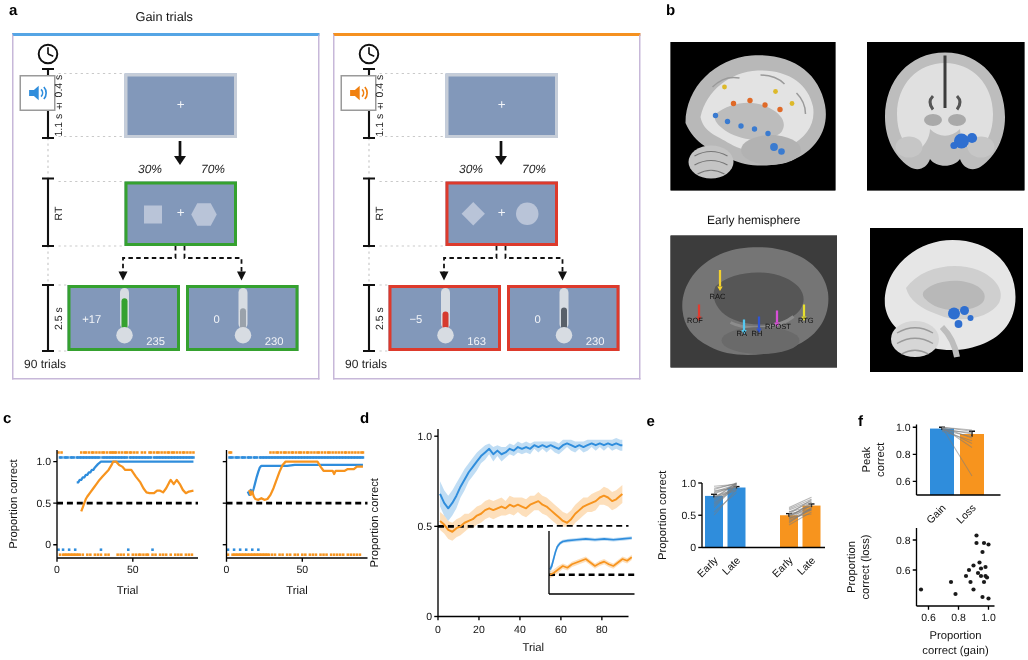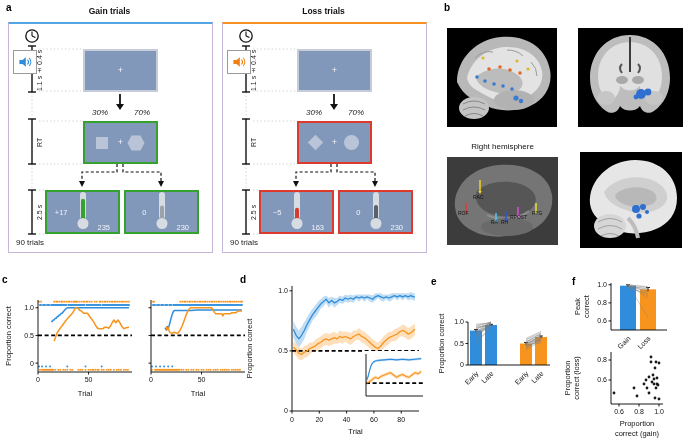--- a/index.html
+++ b/index.html
@@ -1,19 +1,19 @@
 <!DOCTYPE html>
 <html><head>
 <meta charset="utf-8">
 <style>
   html,body{margin:0;padding:0;background:#fff;}
   #fig{position:relative;width:685px;height:440px;background:#fff;overflow:hidden;
        font-family:"Liberation Sans","DejaVu Sans",sans-serif;color:#111;}
   .plabel{position:absolute;font-weight:bold;font-size:10px;color:#000;}
-  .ptitle{position:absolute;font-size:8.5px;text-align:center;color:#111;font-weight:bold;}
+  .ptitle{position:absolute;font-size:8.5px;text-align:center;color:#111;}
 
   
   .trialbox{position:absolute;width:203px;height:228px;background:#fff;
             border:1px solid #c7b8d9;border-top-width:2px;}
   .trialbox.gain{border-top-color:#55a5e5;}
   .trialbox.loss{border-top-color:#f59120;}
   .overlay{position:absolute;left:0;top:0;width:100%;height:100%;}
 
   .speakerbox{position:absolute;left:4px;top:26px;width:22px;height:22px;background:#fff;
               border:1px solid #9a9a9a;display:flex;align-items:center;justify-content:center;}
@@ -50,21 +50,20 @@
 <div id="fig">
 
   <div class="plabel" style="left:6px;top:2px">a</div>
   <div class="plabel" style="left:444px;top:2px">b</div>
   <div class="plabel" style="left:2px;top:274px">c</div>
   <div class="plabel" style="left:240px;top:274px">d</div>
   <div class="plabel" style="left:431px;top:276px">e</div>
   <div class="plabel" style="left:572px;top:276px">f</div>
 
   <div class="ptitle" style="left:8px;top:6px;width:203px">Gain trials</div>
-  <div class="ptitle" style="left:222px;top:6px;width:203px">Loss trials</div>
 
   <div class="trialbox gain" style="left:8px;top:22px">
     <svg class="overlay" viewBox="0 0 203 228">
       <g stroke="#c9c9c9" stroke-width="0.8" stroke-dasharray="1.5 2.2">
         <line x1="30" y1="25" x2="74" y2="25"></line>
           <line x1="30" y1="67" x2="74" y2="67"></line>
         <line x1="30" y1="97" x2="74" y2="97"></line>
           <line x1="30" y1="140" x2="74" y2="140"></line>
         <line x1="30" y1="166" x2="36" y2="166"></line>
           <line x1="30" y1="210" x2="36" y2="210"></line>
@@ -276,21 +275,21 @@
       <ellipse cx="60" cy="52" rx="6" ry="4" fill="#a9a9a9"></ellipse>
     <ellipse cx="28" cy="70" rx="9" ry="7" fill="#c6c6c6"></ellipse>
       <ellipse cx="76" cy="70" rx="9" ry="7" fill="#c6c6c6"></ellipse>
     <g fill="#2f6fd0">
       <circle cx="63" cy="66" r="5"></circle>
         <circle cx="70" cy="64" r="3.4"></circle>
         <circle cx="58" cy="69" r="2.4"></circle>
     </g>
   </svg>
 
-  <div class="bcap" style="left:447px;top:142px;width:111px">Right hemisphere</div>
+  <div class="bcap" style="left:447px;top:142px;width:111px">Early hemisphere</div>
 
   <svg class="brainimg" style="left:447px;top:157px" width="111" height="88" viewBox="0 0 111 88">
     <rect width="111" height="88" fill="#3c3c3c"></rect>
     <path d="M8,50 C6,30 24,10 52,8 C80,6 102,18 105,38 C107,54 98,68 82,74 C64,81 40,82 26,74 C14,68 9,60 8,50 Z" fill="#757575"></path>
     <path d="M30,34 C40,24 62,22 76,28 C88,33 92,42 86,50 C78,60 56,62 42,56 C32,52 26,42 30,34 Z" fill="#565656"></path>
     <path d="M40,58 C52,64 72,62 82,54" stroke="#8c8c8c" stroke-width="2" fill="none"></path>
     <ellipse cx="60" cy="70" rx="26" ry="9" fill="#6a6a6a"></ellipse>
     <g id="elec-labels">
         <line x1="33" y1="23" x2="33" y2="34" stroke="#f2d02e" stroke-width="1.5"></line>
         <polygon points="31.2,34 34.8,34 33,37" fill="#f2d02e"></polygon>

